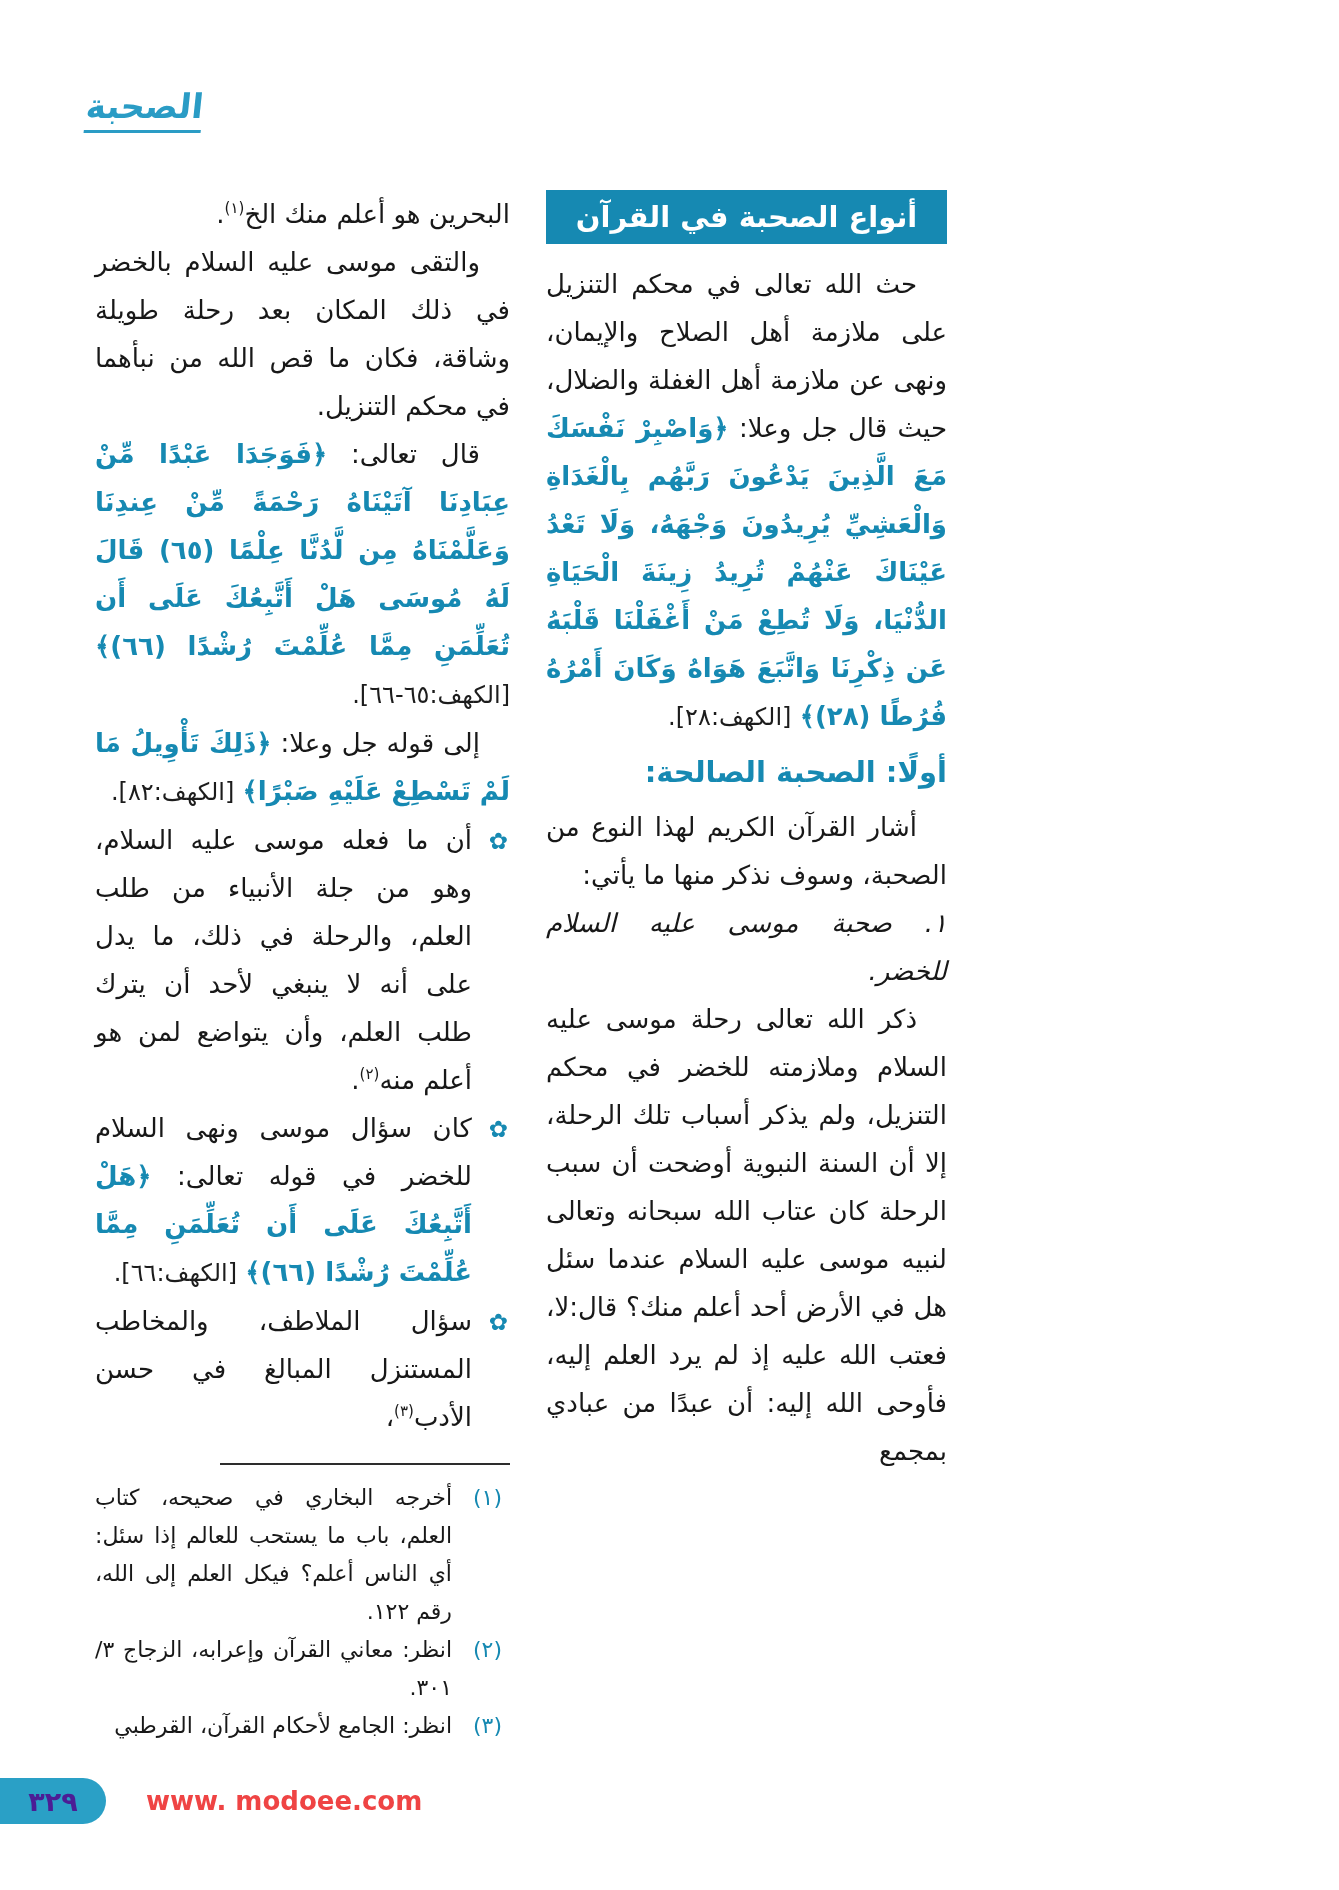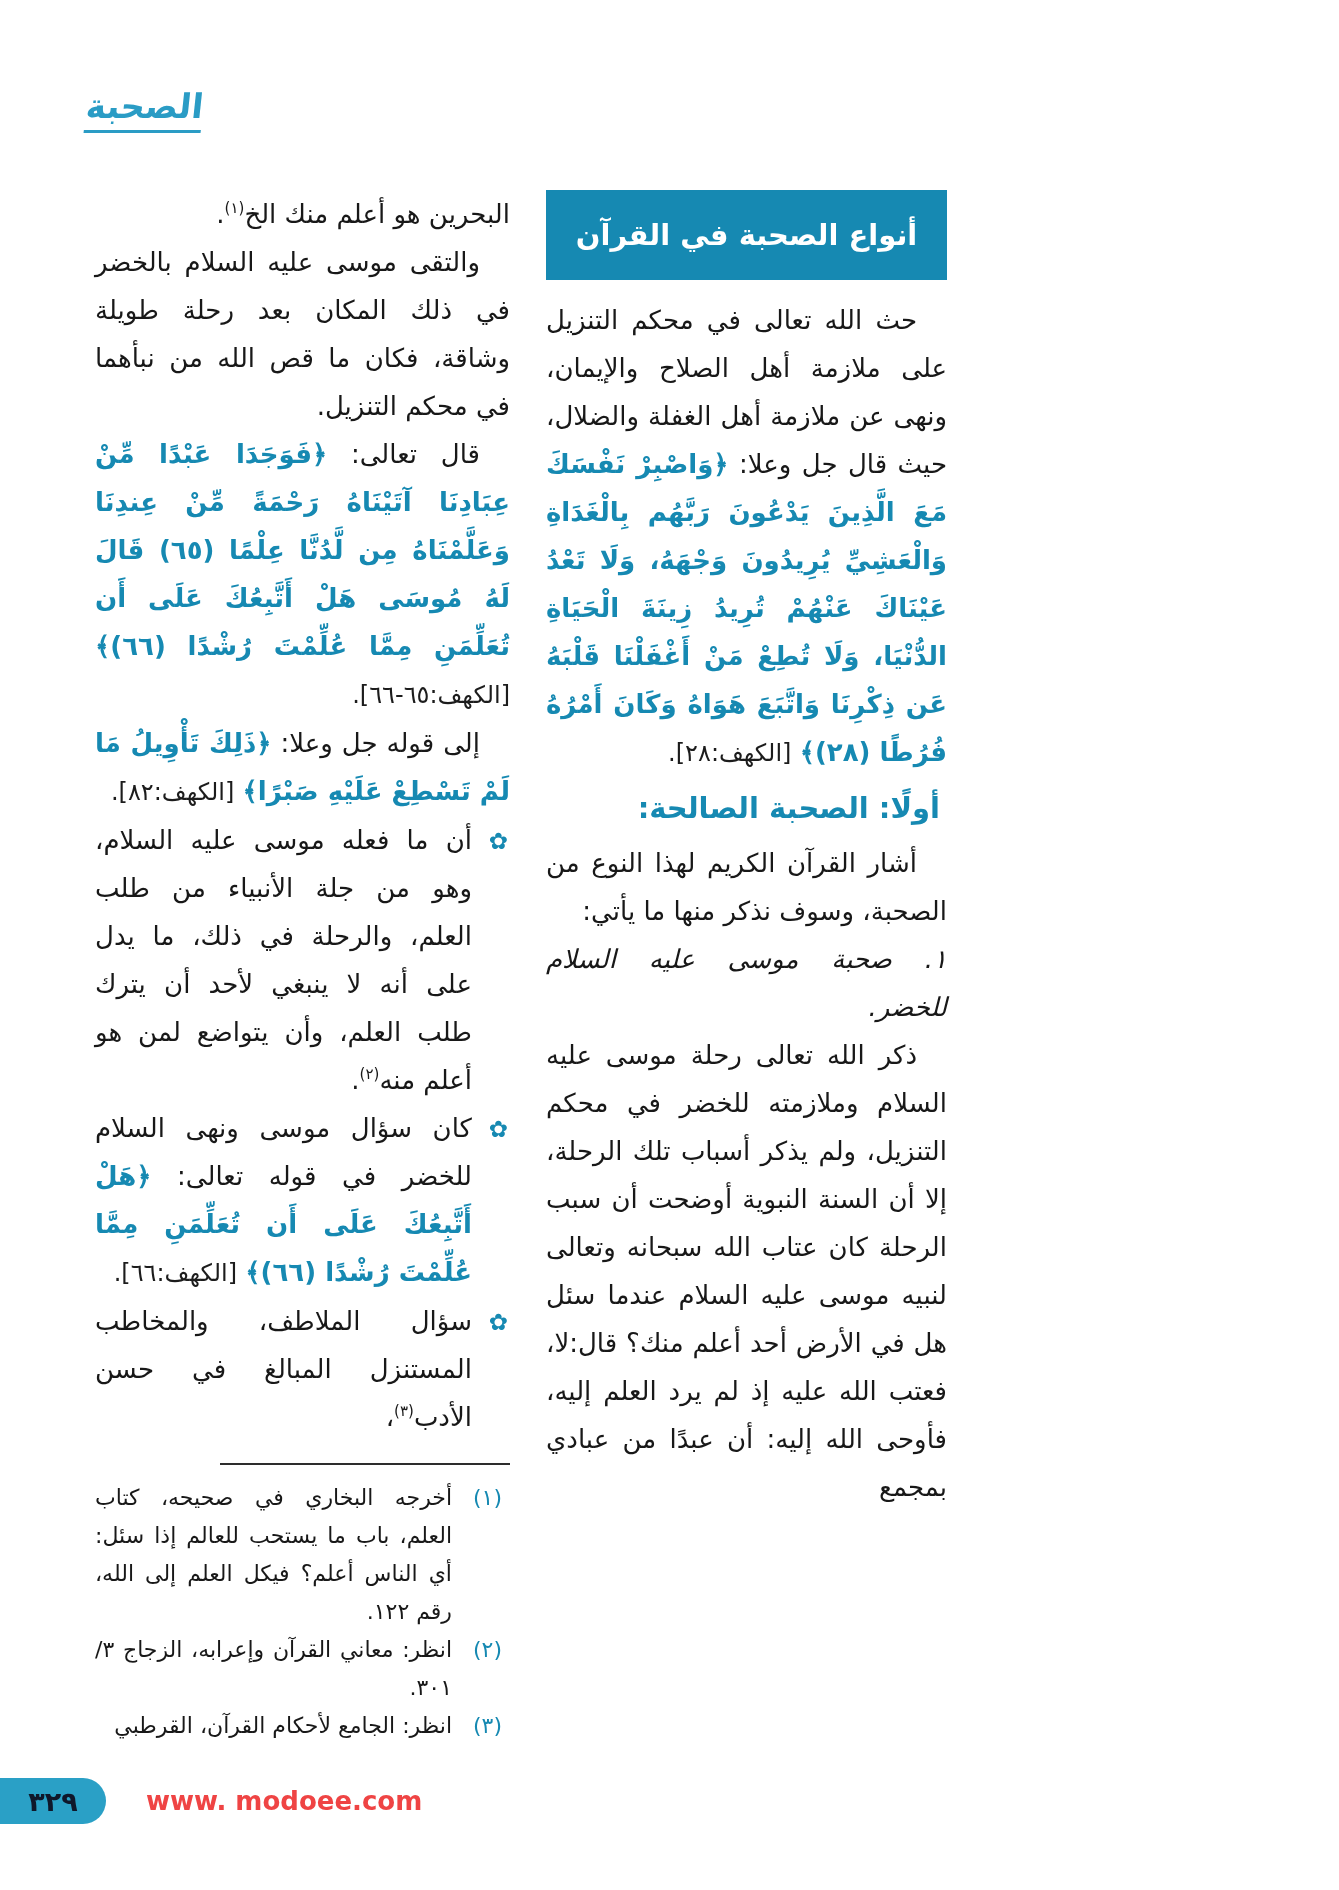--- a/index.html
+++ b/index.html
@@ -28,36 +28,36 @@
     position:absolute; top:190px; left:95px; width:852px;
     display:flex; gap:36px;
   }
   .col { display:block; }
   .col-right { flex:0 0 401px; width:401px; }
   .col-left  { flex:0 0 415px; width:415px; }
 
   .header-box {
     background:#1689b2; color:#ffffff;
     font-weight:bold; font-size:29px; line-height:34px;
-    text-align:center; padding:28px 4px; margin-bottom:16px;
+    text-align:center; padding:10px 4px; margin-bottom:16px;
   }
 
   p.body, .bullet {
     font-size:26px; line-height:48px;
     text-align:justify;
   }
   .indent { text-indent:30px; }
   .spread { word-spacing:16px;font-style:italic; }
 
   .verse { color:#1689b2; font-weight:bold; }
   .ref { font-size:24px; color:#1c1c1c; font-weight:normal; }
 
   .subheading {
     color:#1689b2; font-size:29px; font-weight:bold;
-    line-height:58px; margin:2px 7px;
+    line-height:58px; margin:2px 0;
   }
 
   sup.fn-sup { font-size:15px; vertical-align:super; line-height:0; }
 
   .bullet { position:relative; padding-right:38px; }
   .bullet-icon {
     position:absolute; right:2px; top:1px;
     color:#1689b2; font-size:23px; line-height:48px;
   }
 
@@ -67,21 +67,21 @@
     font-size:22px; line-height:38px; text-align:justify;
     position:relative; padding-right:58px;
   }
   .fn-marker { position:absolute; right:8px; top:0; color:#1689b2; }
 
   
   .footer-pill {
     position:absolute; left:0; bottom:66px;
     width:106px; height:46px;
     background:#2aa0c6; border-radius:0 23px 23px 0;
-    color:#0f172a; font-size:27px; font-weight:bold;
+    color:#4c1d95; font-size:27px; font-weight:bold;
     display:flex; align-items:center; justify-content:center;
   }
   .website {
     position:absolute; left:146px; bottom:74px;
     color:#ef4444; font-size:26px; font-weight:bold;
     direction:ltr;
   }
 </style>
 </head>
 <body>

